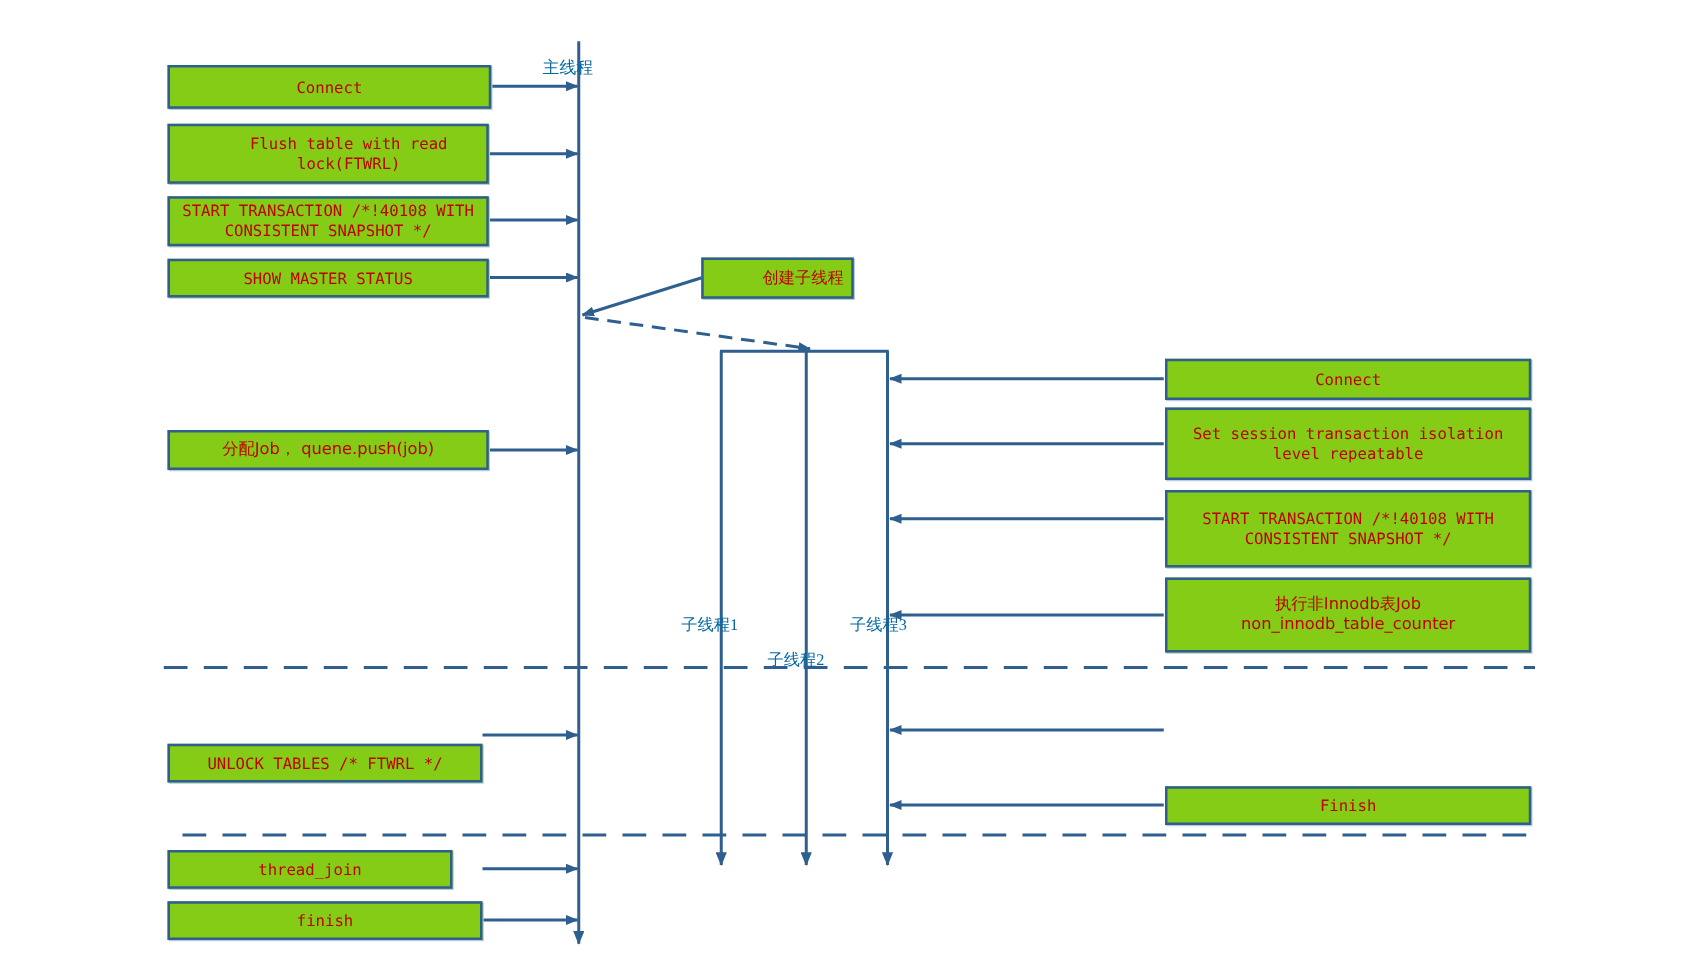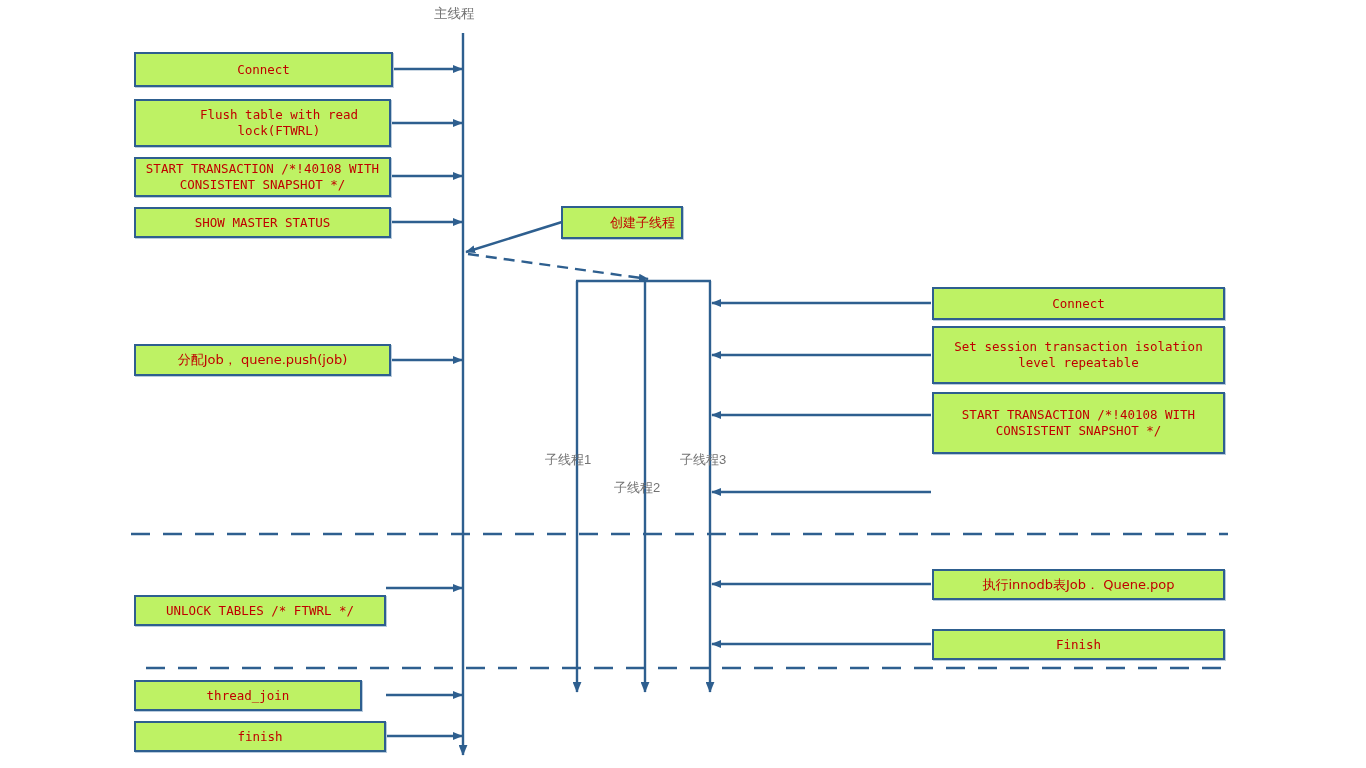--- a/index.html
+++ b/index.html
@@ -20,21 +20,21 @@
     left: 0;
     top: 0;
     width: 1366px;
     height: 768px;
     pointer-events: none;
   }
   
   .msgbox {
     position: absolute;
     box-sizing: border-box;
-    background: #bef264;
+    background: #84cc16;
     border: 2px solid #2e5f8f;
     box-shadow: 1px 1px 0 0 #b9cbdd;
     display: flex;
     align-items: center;
     justify-content: center;
     text-align: center;
     color: #c00000;
     font-family: "DejaVu Sans Mono", "Liberation Mono", monospace;
     font-size: 12.5px;
     line-height: 16px;
@@ -42,25 +42,26 @@
     padding: 0 6px;
   }
   .msgbox .txt { white-space: pre-line; display: block; width: 100%; }
   .msgbox.cjk {
     font-family: "DejaVu Sans", "Liberation Sans", sans-serif;
     font-size: 13px;
   }
   
   .caption {
     position: absolute;
-    color: #737373;
-    font-family: Liberation Sans, sans-serif;
+    color: #0369a1;
+    font-family: Liberation Serif, serif;
     font-size: 13px;
     line-height: 15px;
     white-space: nowrap;
+    margin-top: 40px;
   }
   .caption.main {
     font-size: 13.5px;
   }
 </style>
 </head>
 <body>
 
 <div id="canvas">
 
@@ -159,22 +160,23 @@
   <div class="msgbox" style="left:932px; top:326px; width:293px; height:58px;">
     <span class="txt">Set session transaction isolation
 level repeatable</span>
   </div>
 
   <div class="msgbox" style="left:932px; top:392px; width:293px; height:62px;">
     <span class="txt">START TRANSACTION /*!40108 WITH
 CONSISTENT SNAPSHOT */</span>
   </div>
 
+  <div class="msgbox cjk" style="left:932px; top:462px; width:293px; height:60px;">
+    <span class="txt">执行非Innodb表Job
+non_innodb_table_counter</span>
+  </div>
 
-  <div class="msgbox cjk" style="left:932px; top:569px; width:293px; height:31px;">
-    <span class="txt">执行innodb表Job． Quene.pop</span>
-  </div>
 
   <div class="msgbox" style="left:932px; top:629px; width:293px; height:31px;">
     <span class="txt">Finish</span>
   </div>
 
 </div>
 
 </body></html>

